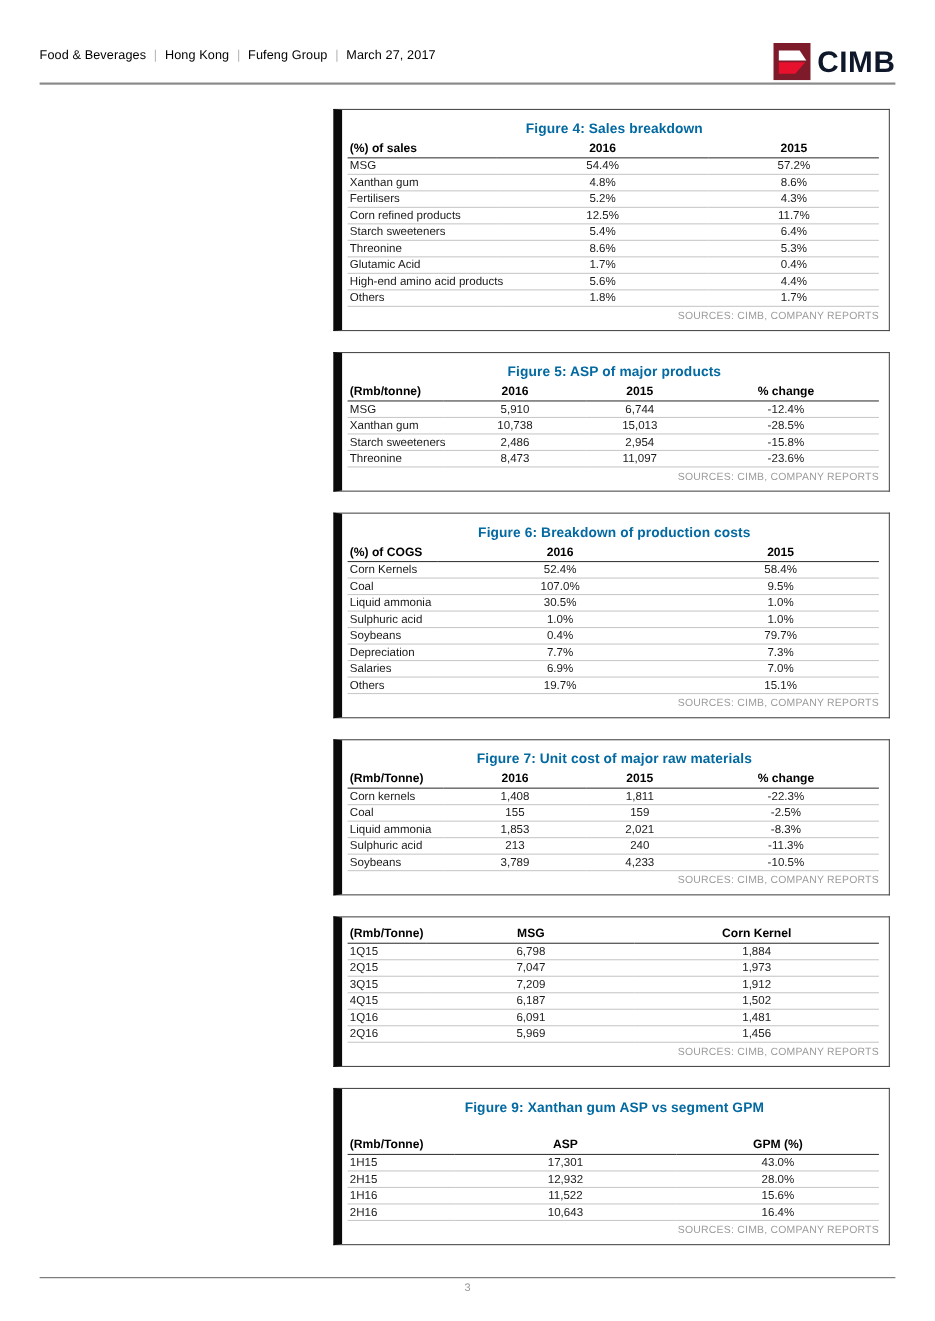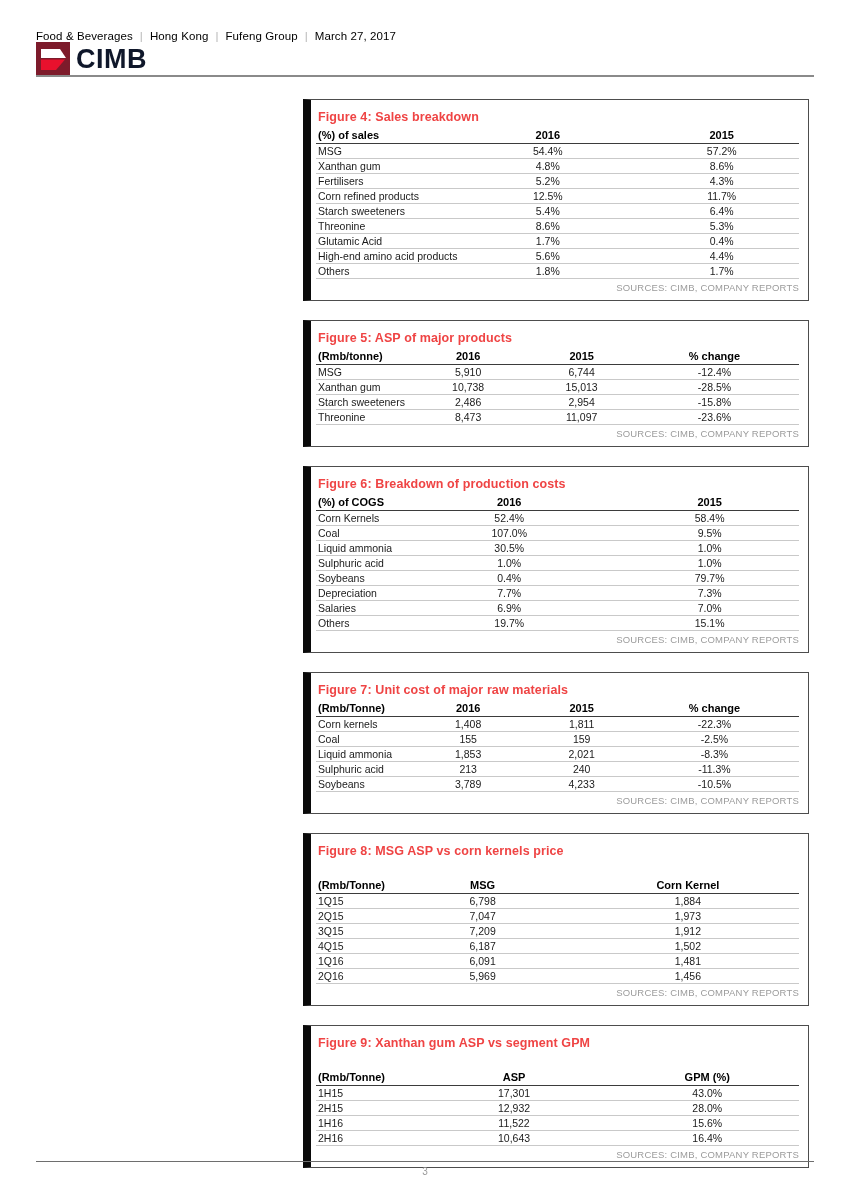--- a/index.html
+++ b/index.html
@@ -5,22 +5,22 @@
   html,body{margin:0;padding:0;background:#ffffff;}
   body{
     width:850px;height:1201px;position:relative;overflow:hidden;
     font-family:"Liberation Sans","DejaVu Sans",sans-serif;
     -webkit-font-smoothing:antialiased;color:#111;
   }
   .page{position:relative;width:850px;height:1201px;}
 
   
   .hdr{
-    position:absolute;top:24px;left:36px;right:36px;height:38px;
-    display:flex;align-items:flex-start;flex-direction:column;
+    position:absolute;top:39px;left:36px;right:36px;height:38px;
+    display:flex;justify-content:space-between;align-items:flex-start;
   }
   .crumbs{font-size:11.5px;color:#000;padding-top:6px;letter-spacing:.1px;}
   .crumbs .sep{color:#b5b5b5;margin:0 7px;font-weight:400;}
   .logo{display:flex;align-items:center;gap:6px;}
   .logo svg{display:block;}
   .logo .wordmark{
     font-size:27px;font-weight:bold;color:#0f172a;letter-spacing:.5px;
     line-height:34px;
   }
   .toprule{
@@ -29,22 +29,22 @@
   }
 
   
   .figures{position:absolute;top:99px;left:303px;width:506px;}
   .figbox{
     box-sizing:border-box;width:506px;margin-bottom:19px;
     border:1px solid #4d4d4d;border-left:8px solid #0a0a0a;
     background:#fff;padding:8px 9px 5px 5px;
   }
   .figtitle{
-    font-size:12.5px;font-weight:bold;color:#ef4444;
-    margin:2px 0 4px 2px;letter-spacing:.1px;
+    font-size:12.5px;font-weight:bold;color:#0369a1;
+    margin:2px 0 4px 2px;letter-spacing:.1px;text-align:center;
   }
   .figbox.titlegap .figtitle{margin-bottom:20px;}
   table.figtable{
     width:100%;border-collapse:collapse;table-layout:fixed;
   }
   table.figtable th{
     font-size:11px;font-weight:bold;color:#000;text-align:center;
     padding:1px 0 2px 0;border-bottom:1.5px solid #3b3b3b;white-space:nowrap;
   }
   table.figtable th.l{text-align:left;padding-left:2px;}
@@ -308,21 +308,20 @@
               <td class="l">Soybeans</td>
               <td>3,789</td>
               <td>4,233</td>
               <td>-10.5%</td>
             </tr>
           </tbody>
         </table>
         <div class="source">SOURCES: CIMB, COMPANY REPORTS</div>
       </section>
       <section class="figbox titlegap">
-        <div class="figtitle">Figure 8: MSG ASP vs corn kernels price</div>
         <table class="figtable">
           <colgroup>
             <col style="width: 15%;">
             <col style="width: 39%;">
             <col style="width: 46%;">
           </colgroup>
           <thead>
             <tr>
               <th class="l">(Rmb/Tonne)</th>
               <th>MSG</th>

